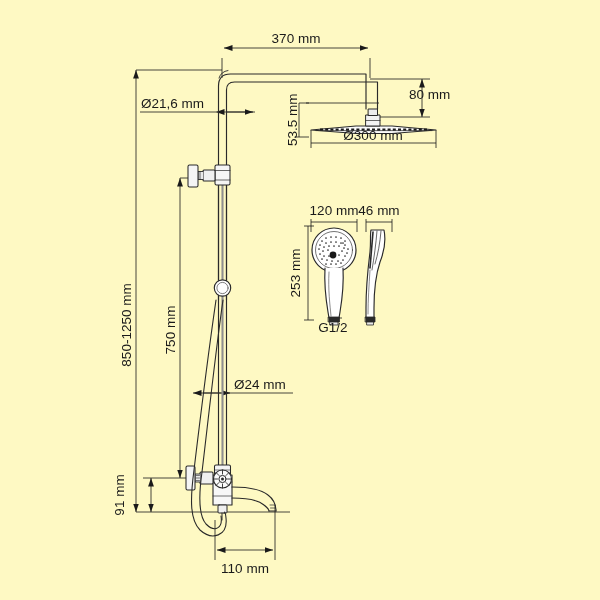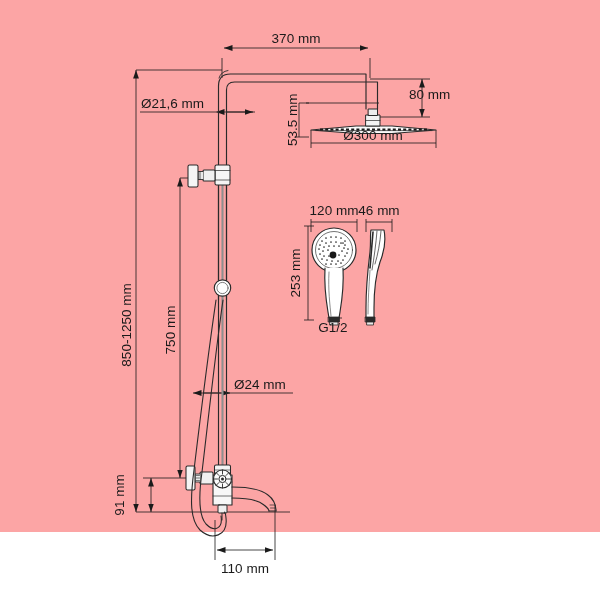--- a/index.html
+++ b/index.html
@@ -1,18 +1,18 @@
 <!DOCTYPE html>
 <html><head>
 <meta charset="utf-8">
 <style>
   html,body{margin:0;padding:0;background:#ffffff;}
   body{width:600px;height:600px;overflow:hidden;
        font-family:"Liberation Sans","DejaVu Sans",sans-serif;}
-  #stage{position:relative;width:600px;height:532px;background:#fca5a5;}
+  #stage{position:relative;width:600px;height:600px;background:#fef9c3;}
   svg#drawing{position:absolute;left:0;top:0;width:600px;height:600px;display:block;}
   text{font-family:"Liberation Sans","DejaVu Sans",sans-serif;fill:#1a1a1a;}
 </style>
 </head>
 <body>
 
 <div id="stage">
 <svg id="drawing" viewBox="0 0 600 600">
 
   <defs>

